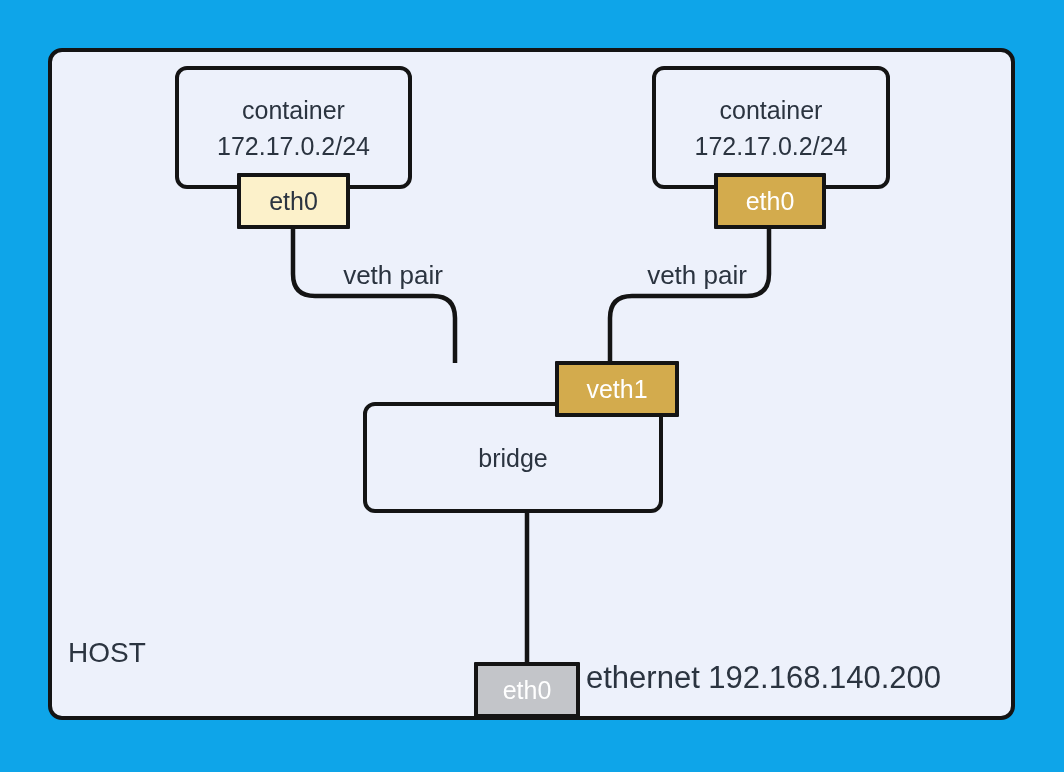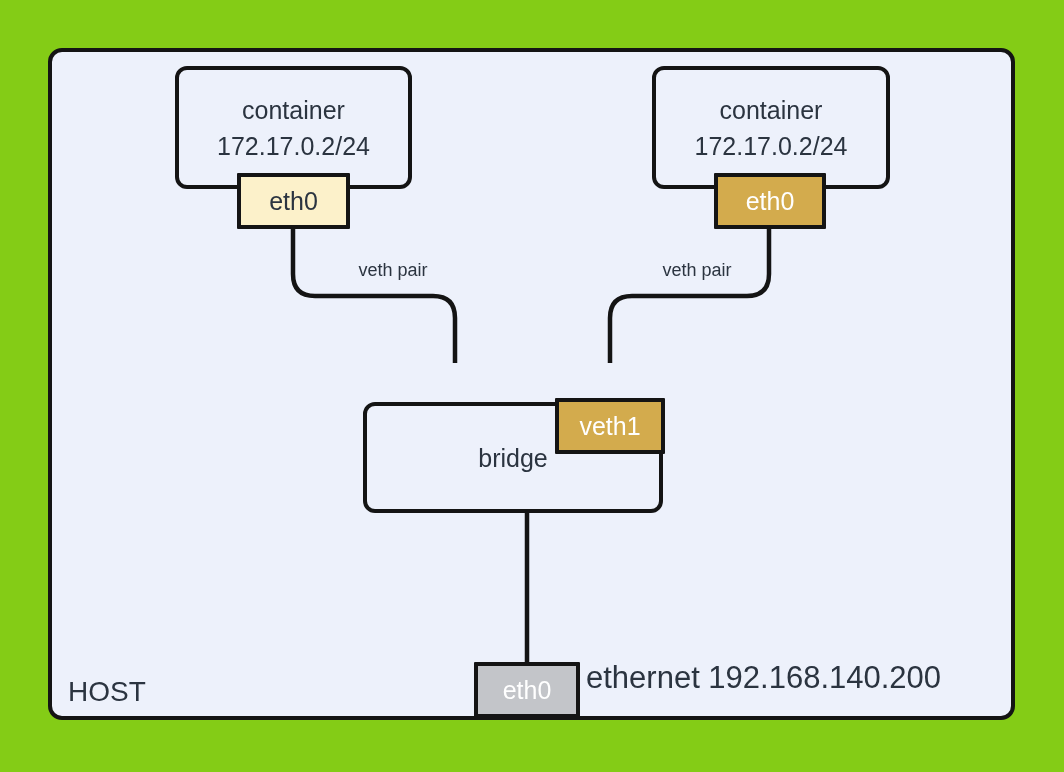--- a/index.html
+++ b/index.html
@@ -13,21 +13,21 @@
   *{box-sizing:border-box;margin:0;padding:0;}
   html,body{background:#ffffff;}
   body{
     font-family:"Liberation Sans", sans-serif;
     color:var(--text);
   }
   .stage{
     position:relative;
     width:1064px;
     height:772px;
-    background:#84cc16;
+    background:#0ea5e9;
     overflow:hidden;
   }
   .box{
     position:absolute;
     background:var(--bg);
     border:4px solid var(--stroke);
     border-radius:14px;
   }
   .host-box{
     left:48px; top:48px;
@@ -54,39 +54,39 @@
     border-radius:1px;
     font-size:25px;
     z-index:5;
   }
   .badge.cream{ background:var(--cream); color:var(--text); }
   .badge.gold{ background:var(--gold); color:#ffffff; }
   .badge.gray{ background:var(--gray); color:#ffffff; }
   .badge-eth-left{ left:237px; top:173px; width:113px; height:56px; }
   .badge-eth-right{ left:714px; top:173px; width:112px; height:56px; }
   .badge-veth0{ left:400px; top:361px; width:110px; height:56px; }
-  .badge-veth1{ left:555px; top:361px; width:110px; height:56px;margin-top:37px; }
+  .badge-veth1{ left:555px; top:361px; width:124px; height:56px; }
   .badge-host-eth{ left:474px; top:662px; width:106px; height:56px; }
   .wires{
     position:absolute;
     left:0; top:0;
     width:1064px; height:772px;
     z-index:3;
     pointer-events:none;
   }
   .label{
     position:absolute;
-    font-size:18px;
+    font-size:26px;
     color:var(--text);
     z-index:6;
     white-space:nowrap;
   }
   .veth-pair-left{ left:313px; top:260px; width:160px; text-align:center; }
   .veth-pair-right{ left:617px; top:260px; width:160px; text-align:center; }
-  .host-label{ left:68px; top:676px; font-size:28px; }
+  .host-label{ left:68px; top:637px; font-size:28px; }
   .ethernet-label{ left:586px; top:660px; font-size:31px; }
 </style>
 </head>
 <body>
 
 <div class="stage">
 
   <div class="box host-box"></div>
 
   <div class="box node container-left">

